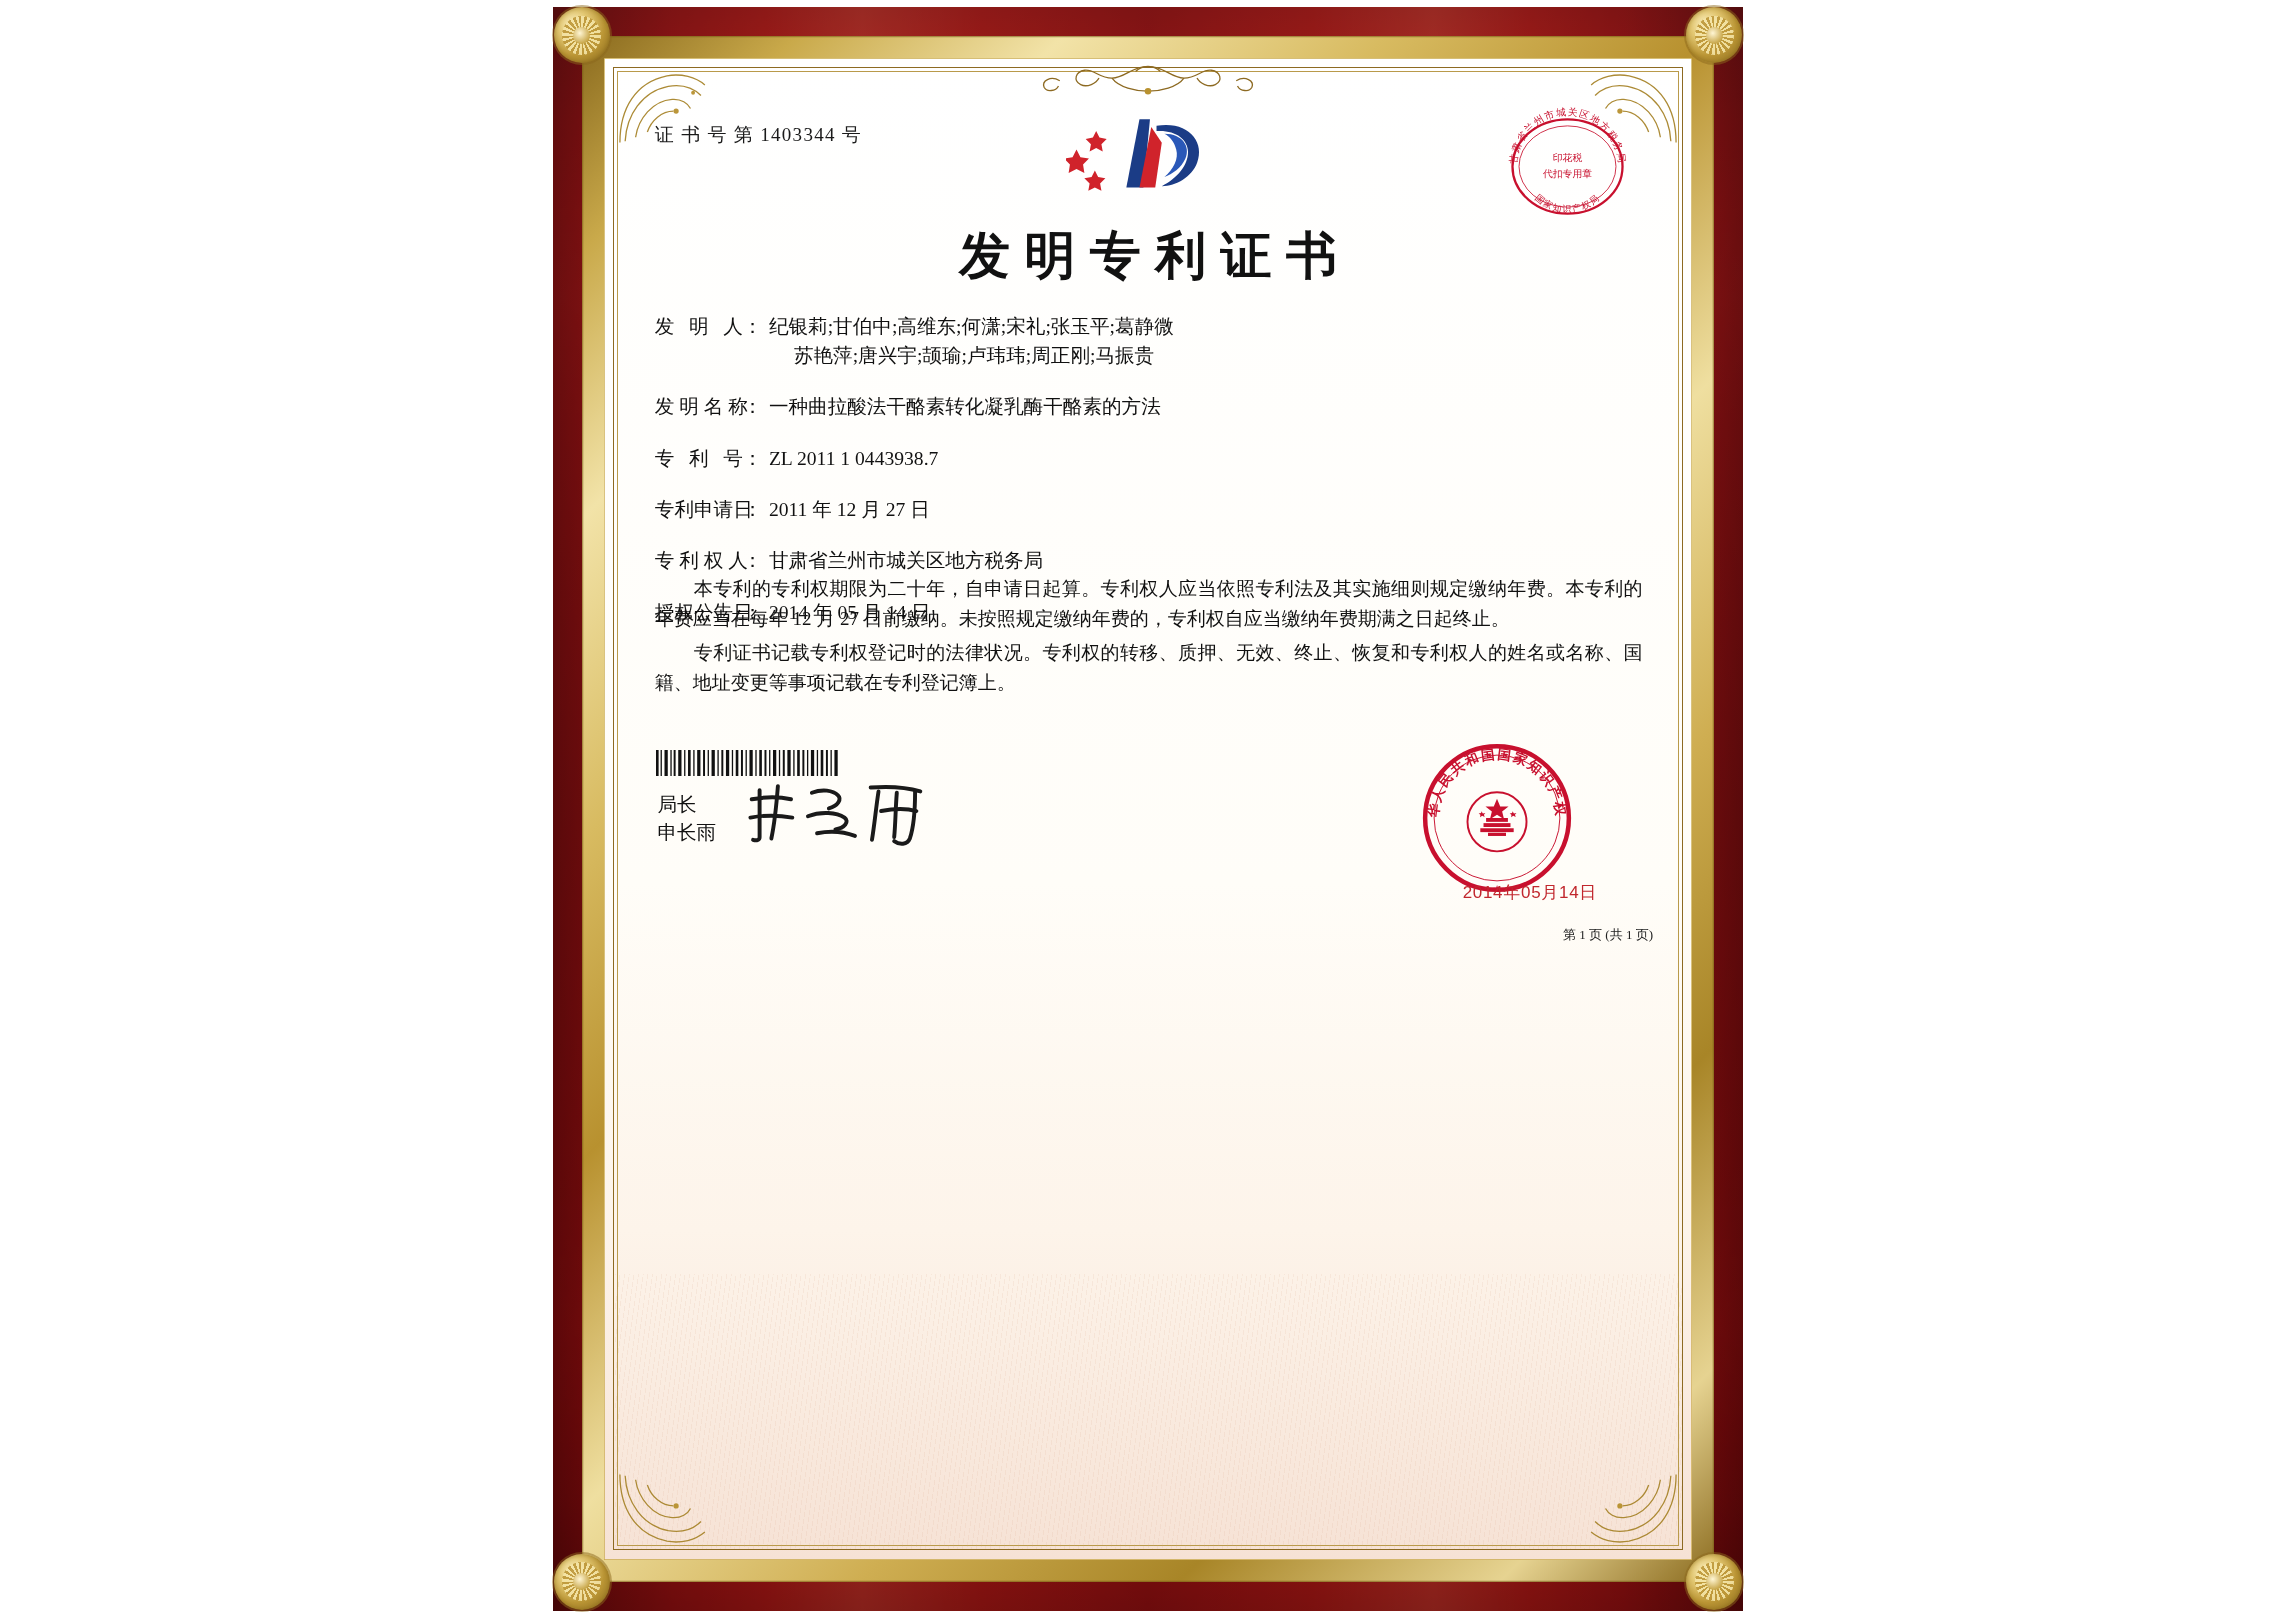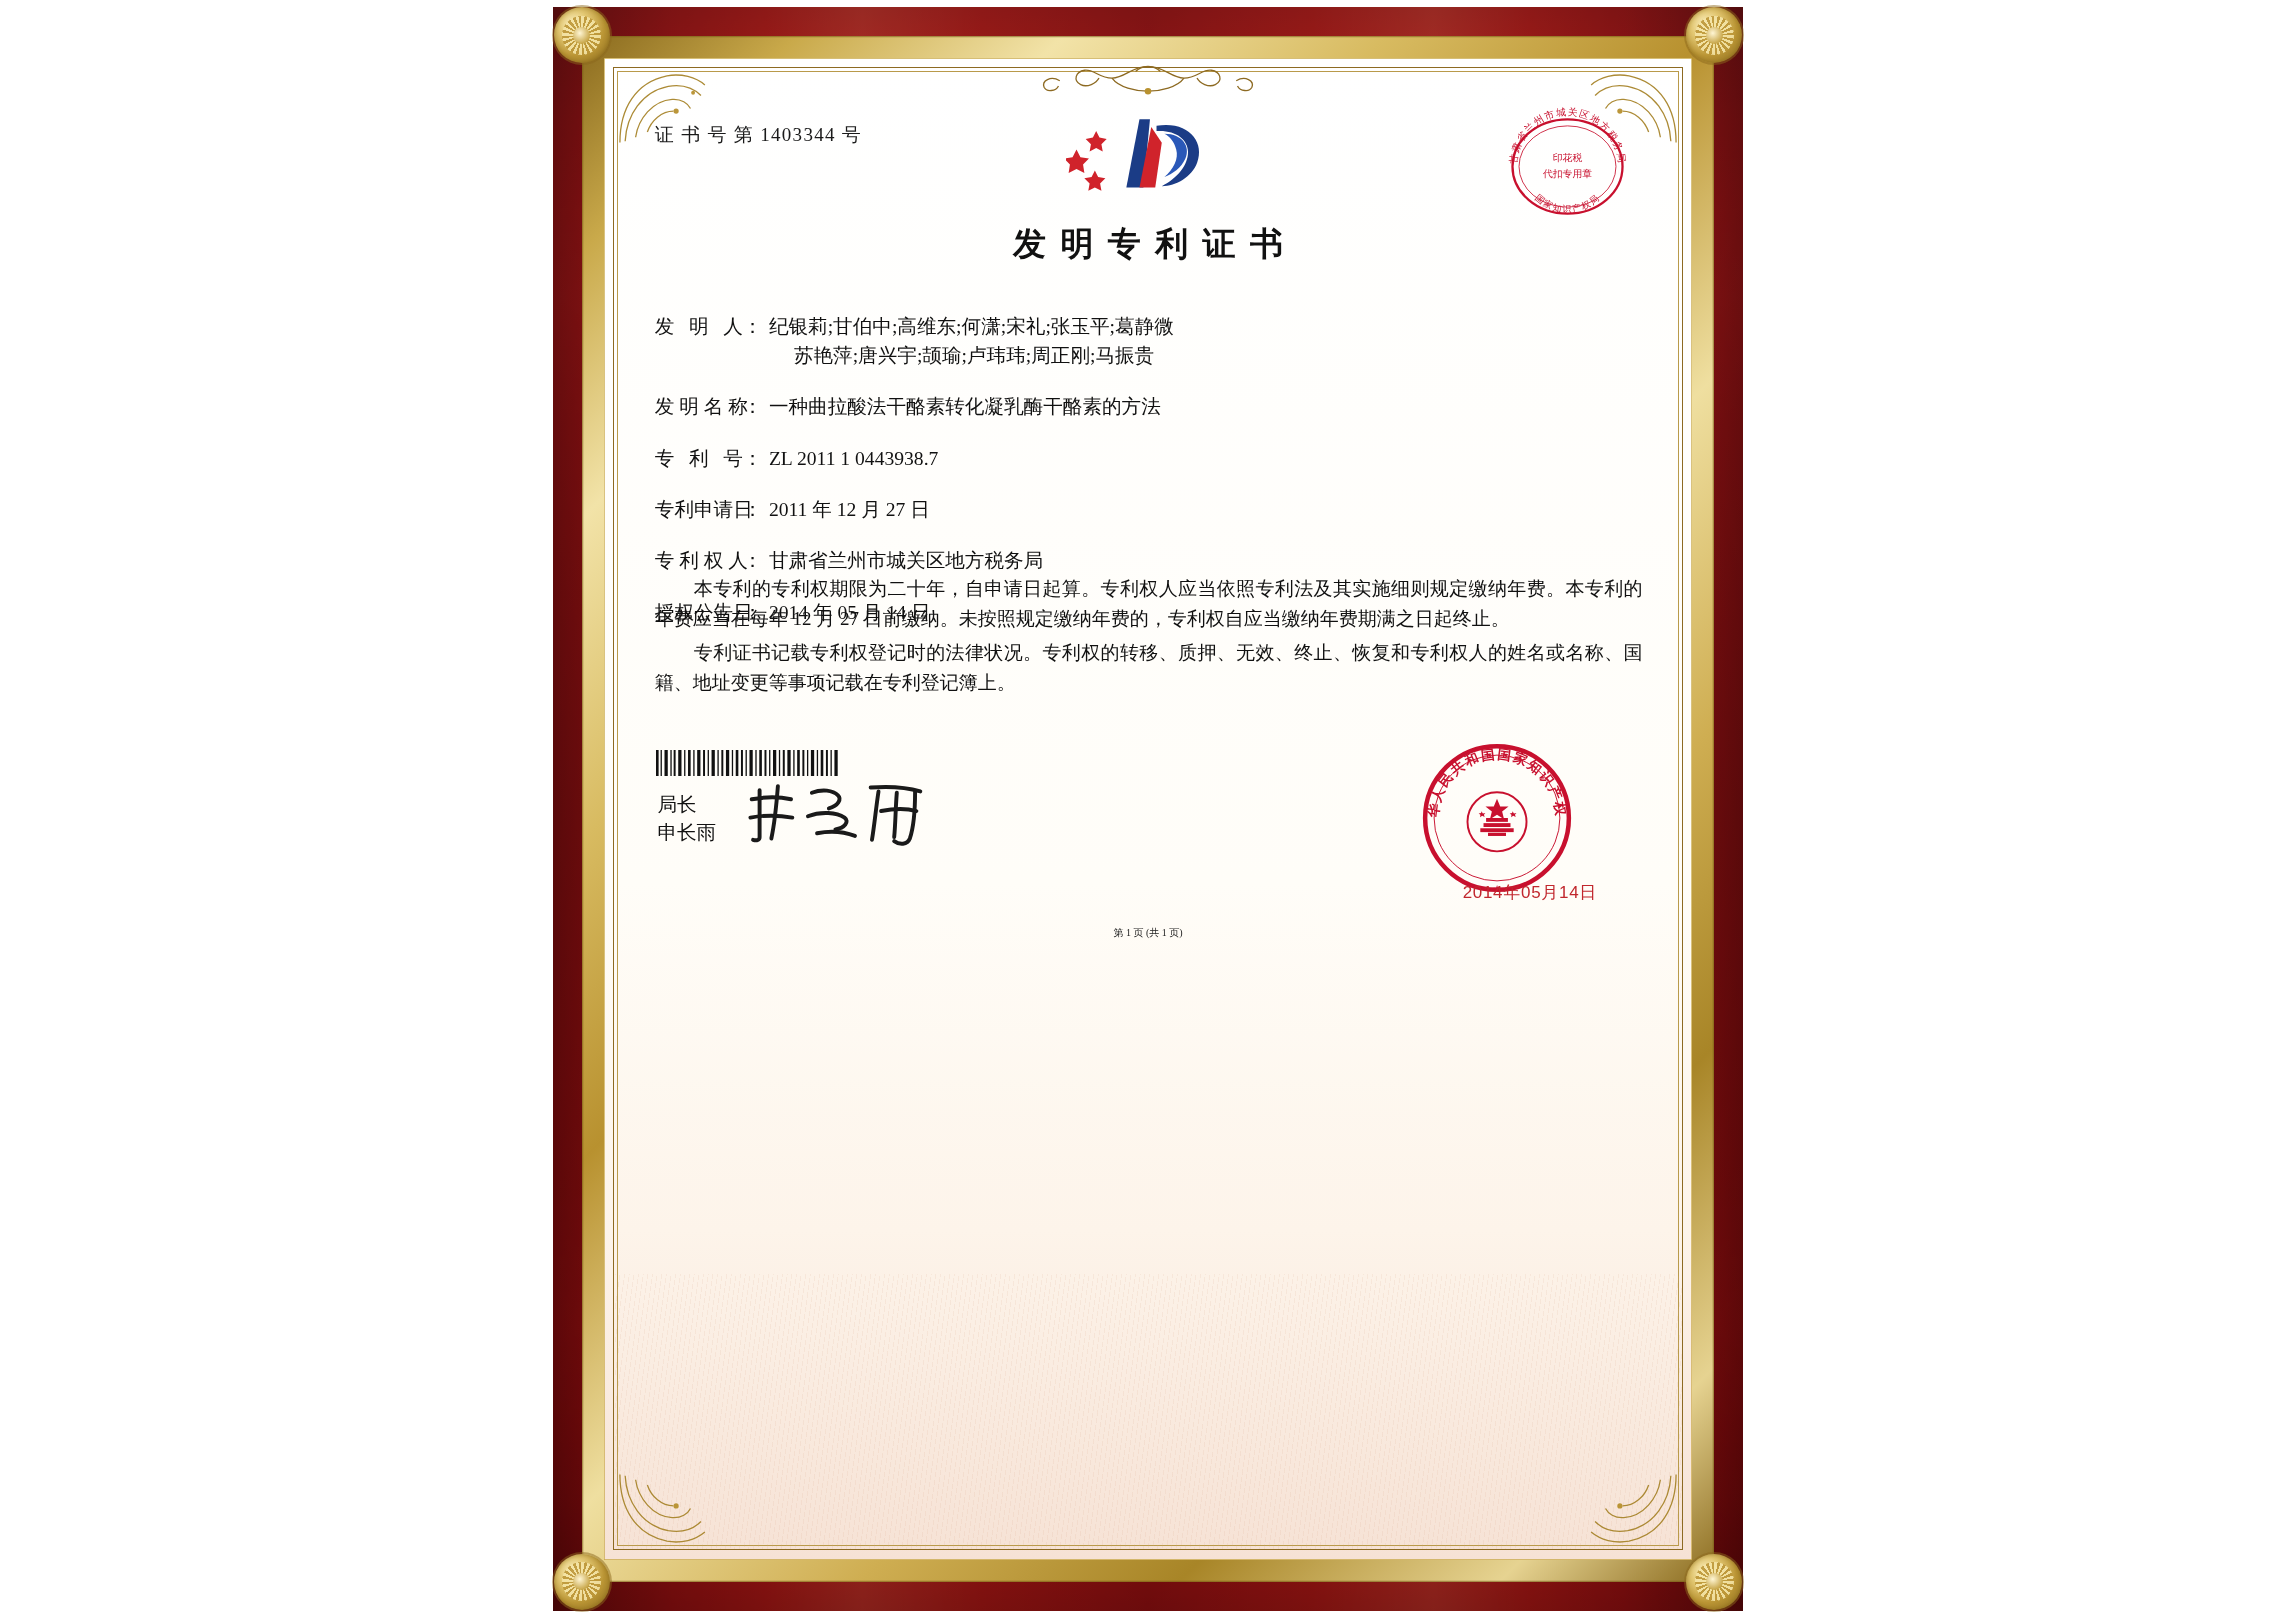--- a/index.html
+++ b/index.html
@@ -161,21 +161,21 @@
     height: 82px;
   }
 
   .title {
     position: absolute;
     left: 0; right: 0;
     top: 126px;
     text-align: center;
     font-family: "Liberation Serif", "DejaVu Serif", serif;
     font-weight: bold;
-    font-size: 33px;
+    font-size: 51px;
     letter-spacing: 14.4px;
     text-indent: 14.4px;
     color: #111;
   }
 
   .stamp-top {
     position: absolute;
     right: 19.6px;
     top: 5.2px;
     width: 131px;
@@ -268,23 +268,23 @@
     font-family: Liberation Sans, sans-serif;
     font-size: 17px;
     color: #c1272d;
     letter-spacing: 0.7px;
   }
 
   .page-footer {
     position: absolute;
     left: 0; right: 0;
     top: 830px;
-    text-align: center;
+    text-align: right;
     font-family: "Liberation Serif", "DejaVu Serif", serif;
-    font-size: 10px;
+    font-size: 13px;
     color: #222;
   }
 
   
   .watermark {
     position: absolute;
     left: 10.5px; right: 10.5px; bottom: 10.5px;
     height: 275px;
     background:
       repeating-linear-gradient(98deg,

